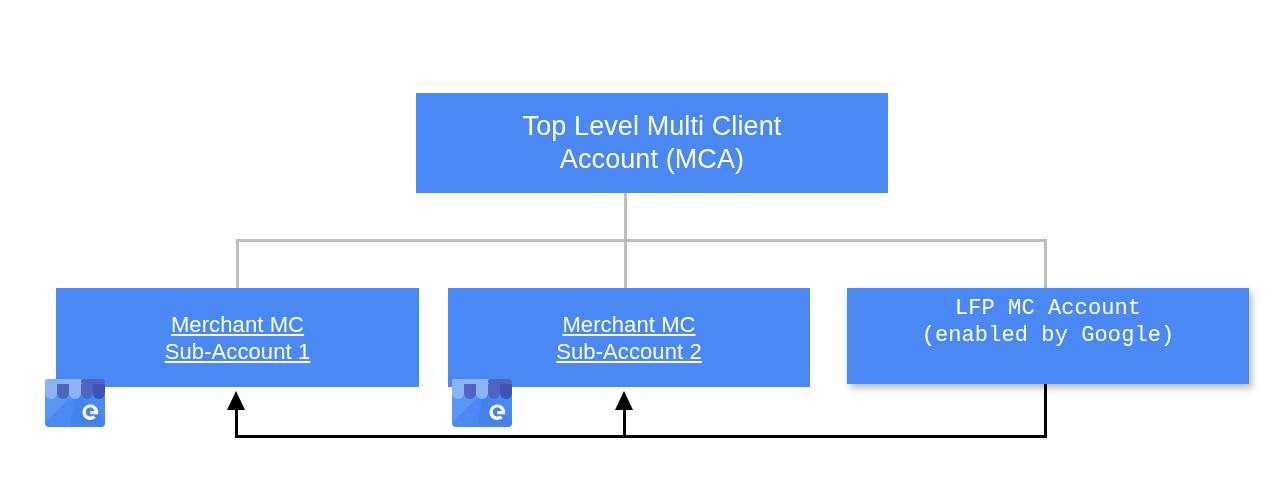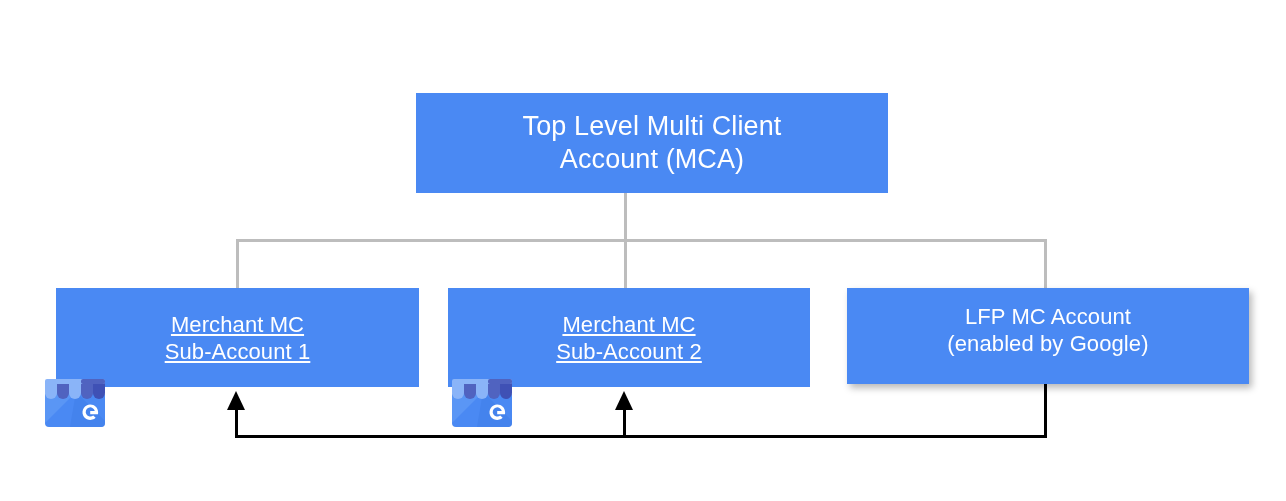--- a/index.html
+++ b/index.html
@@ -73,21 +73,22 @@
   .node-lfp {
     left: 847px;
     top: 288px;
     width: 402px;
     height: 96px;
     font-size: 22px;
     align-items: flex-start;
     box-shadow: 3px 4px 7px rgba(0,0,0,0.28);
   }
   .node-lfp .node-text {
-    padding-top: 16px;
+    padding-top: 8px;
+    font-family: Liberation Mono, monospace;
   }
 
   
   .conn {
     position: absolute;
     background: #bdbdbd;
     z-index: 1;
   }
   .conn-v-root   { left: 624px; top: 193px;  width: 3px;   height: 49px; }
   .conn-h-bus    { left: 236px; top: 239px;  width: 811px; height: 3px; }

